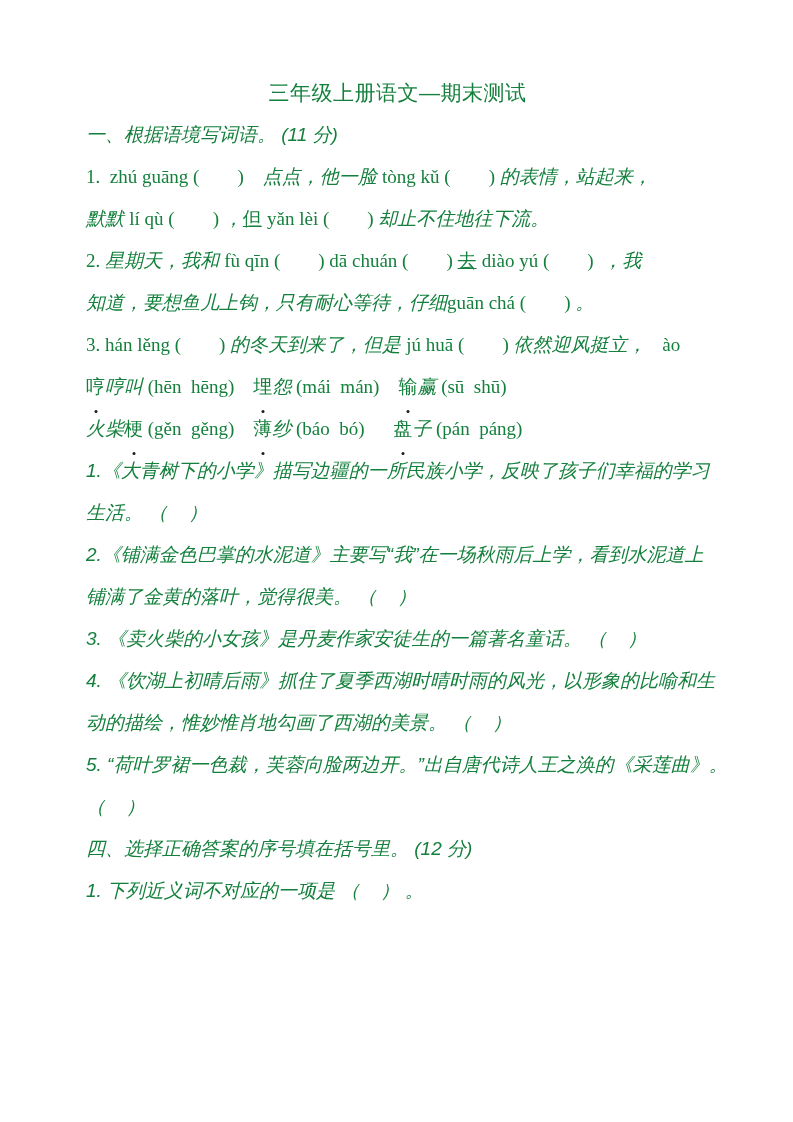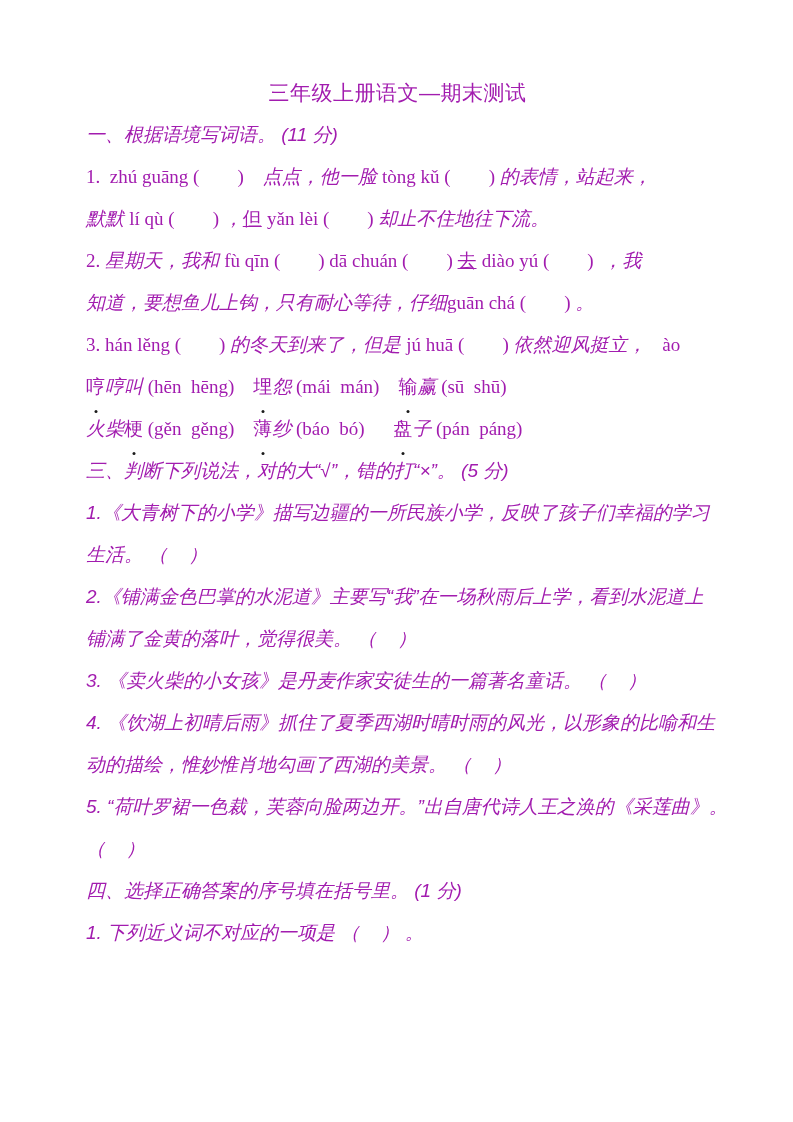--- a/index.html
+++ b/index.html
@@ -6,21 +6,21 @@
     margin: 0;
     padding: 0;
     background: #ffffff;
   }
   .page {
     position: relative;
     box-sizing: border-box;
     width: 793px;
     height: 1008px;
     background: #ffffff;
-    color: #a21caf;
+    color: #15803d;
     padding: 72px 84px 0 86px;
     overflow: hidden;
   }
   .doc-title {
     text-align: center;
     font-size: 21px;
     line-height: 42px;
     letter-spacing: 0.5px;
     font-family: "Liberation Sans", sans-serif;
     white-space: pre;
@@ -66,26 +66,25 @@
   <div class="doc-title">三年级上册语文—期末测试</div>
   <div>
       <div class="line"><span class="cn">一、根据语境写词语。 (11 分)</span></div>
       <div class="line"><span class="py">1.  </span><span class="py">zhú guāng (        )    </span><span class="cn">点点，他一脸 </span><span class="py">tòng kǔ (        ) </span><span class="cn">的表情，站起来，</span></div>
       <div class="line"><span class="cn">默默 </span><span class="py">lí qù (        ) </span><span class="cn">，</span><span class="cn-u">但</span><span class="cn"> </span><span class="py">yǎn lèi (        ) </span><span class="cn">却止不住地往下流。</span></div>
       <div class="line"><span class="py">2. </span><span class="cn">星期天，我和 </span><span class="py">fù qīn (        ) </span><span class="py">dā chuán (        ) </span><span class="cn-u">去</span><span class="cn"> </span><span class="py">diào yú (        )  </span><span class="cn">，我</span></div>
       <div class="line"><span class="cn">知道，要想鱼儿上钩，只有耐心等待，仔细</span><span class="py">guān chá (        ) </span><span class="cn">。</span></div>
       <div class="line"><span class="py">3. </span><span class="py">hán lěng (        ) </span><span class="cn">的冬天到来了，但是 </span><span class="py">jú huā (        ) </span><span class="cn">依然迎风挺立，   </span><span class="py">ào</span></div>
       <div class="line"><span class="cn-dot">哼</span><span class="cn">哼叫</span><span class="py"> (hēn  hēng)    </span><span class="cn-dot">埋</span><span class="cn">怨</span><span class="py"> (mái  mán)    </span><span class="cn-dot">输</span><span class="cn">赢</span><span class="py"> (sū  shū)</span></div>
       <div class="line"><span class="cn">火柴</span><span class="cn-dot">梗</span><span class="py"> (gěn  gěng)    </span><span class="cn-dot">薄</span><span class="cn">纱</span><span class="py"> (báo  bó)      </span><span class="cn-dot">盘</span><span class="cn">子</span><span class="py"> (pán  páng)</span></div>
-      <div class="line"><span class="cn">三、判断下列说法，对的大“√”，错的打“×”。 (5 分)</span></div>
       <div class="line"><span class="cn">1.《大青树下的小学》描写边疆的一所民族小学，反映了孩子们幸福的学习</span></div>
       <div class="line"><span class="cn">生活。 （    ）</span></div>
       <div class="line"><span class="cn">2.《铺满金色巴掌的水泥道》主要写“我”在一场秋雨后上学，看到水泥道上</span></div>
       <div class="line"><span class="cn">铺满了金黄的落叶，觉得很美。 （    ）</span></div>
       <div class="line"><span class="cn">3. 《卖火柴的小女孩》是丹麦作家安徒生的一篇著名童话。 （    ）</span></div>
       <div class="line"><span class="cn">4. 《饮湖上初晴后雨》抓住了夏季西湖时晴时雨的风光，以形象的比喻和生</span></div>
       <div class="line"><span class="cn">动的描绘，惟妙惟肖地勾画了西湖的美景。 （    ）</span></div>
       <div class="line"><span class="cn">5. “荷叶罗裙一色裁，芙蓉向脸两边开。”出自唐代诗人王之涣的《采莲曲》。</span></div>
       <div class="line"><span class="cn">（    ）</span></div>
-      <div class="line"><span class="cn">四、选择正确答案的序号填在括号里。 (1 分)</span></div>
+      <div class="line"><span class="cn">四、选择正确答案的序号填在括号里。 (12 分)</span></div>
       <div class="line"><span class="cn">1. 下列近义词不对应的一项是 （    ） 。</span></div>
     </div>
 </div>
 
 </body></html>

